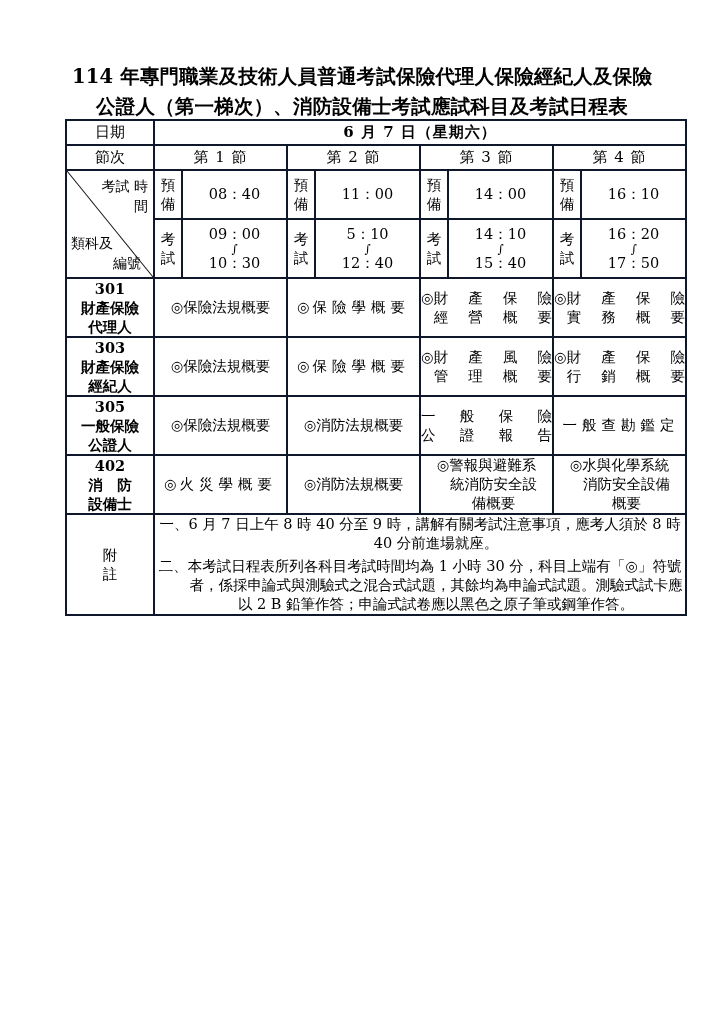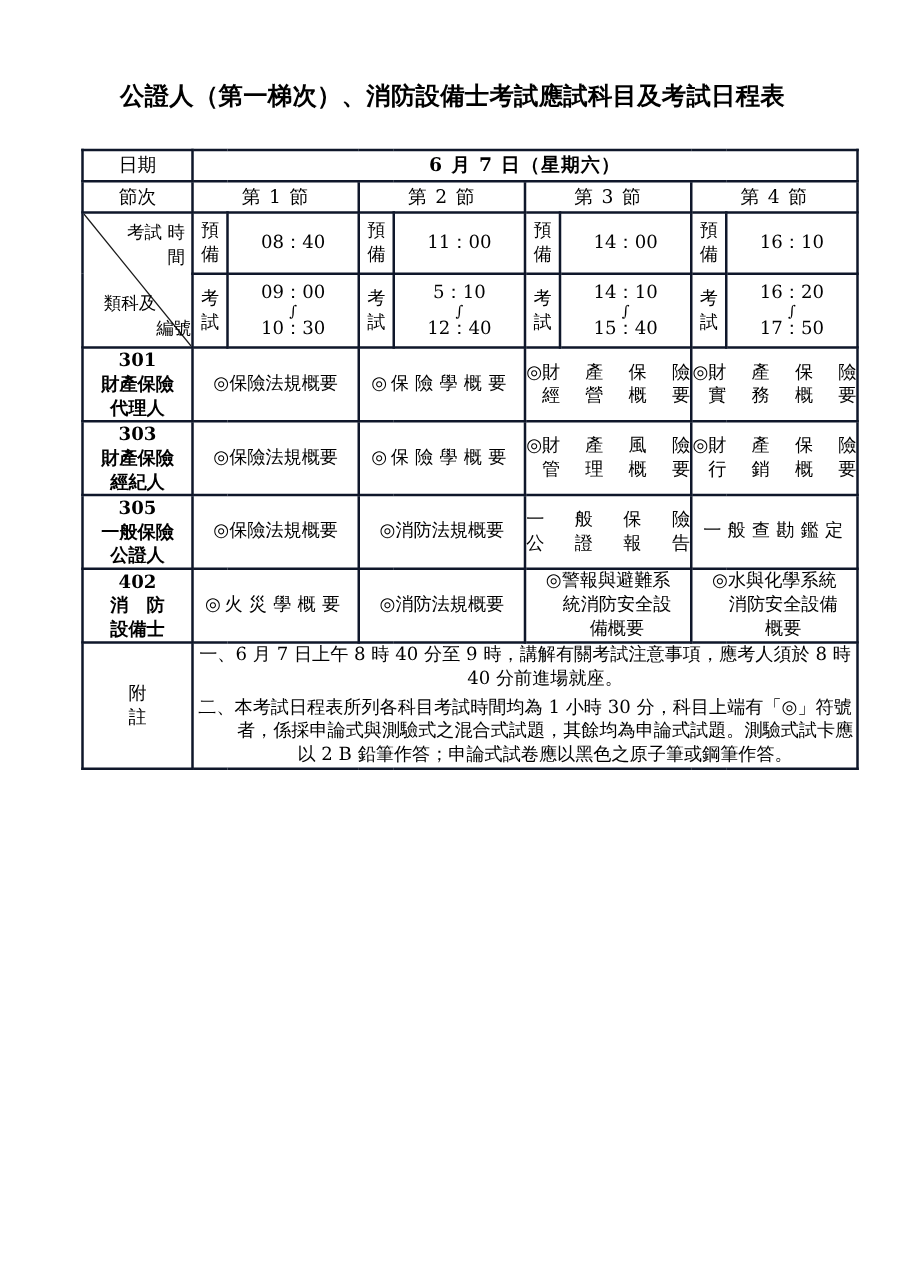--- a/index.html
+++ b/index.html
@@ -78,21 +78,21 @@
     position: absolute;
     right: 5px;
     top: 5px;
     font-size: 14px;
     line-height: 20px;
     text-align: right;
     width: 56px;
   }
   .corner .lbl-cat {
     position: absolute;
-    left: 16px;
+    left: 4px;
     bottom: 4px;
     font-size: 14px;
     line-height: 20px;
     text-align: left;
     width: 70px;
   }
   .corner .lbl-cat .l2 { display: block; text-align: right; }
 
   .prep-lbl, .exam-lbl {
     width: 28px;
@@ -163,20 +163,21 @@
   }
   .note-item:last-child { margin-bottom: 0; }
   .note-item .idx { display: inline; }
 </style>
 </head>
 <body>
 
 <div class="page">
 
   <div class="title">
+    <span class="ln ln1">114 年專門職業及技術人員普通考試保險代理人保險經紀人及保險</span>
     <span class="ln ln2">公證人（第一梯次）、消防設備士考試應試科目及考試日程表</span>
   </div>
 
   <table class="sched">
     <colgroup>
       <col style="width:88px">
       <col style="width:28px">
         <col style="width:105px">
       <col style="width:28px">
         <col style="width:105px">

